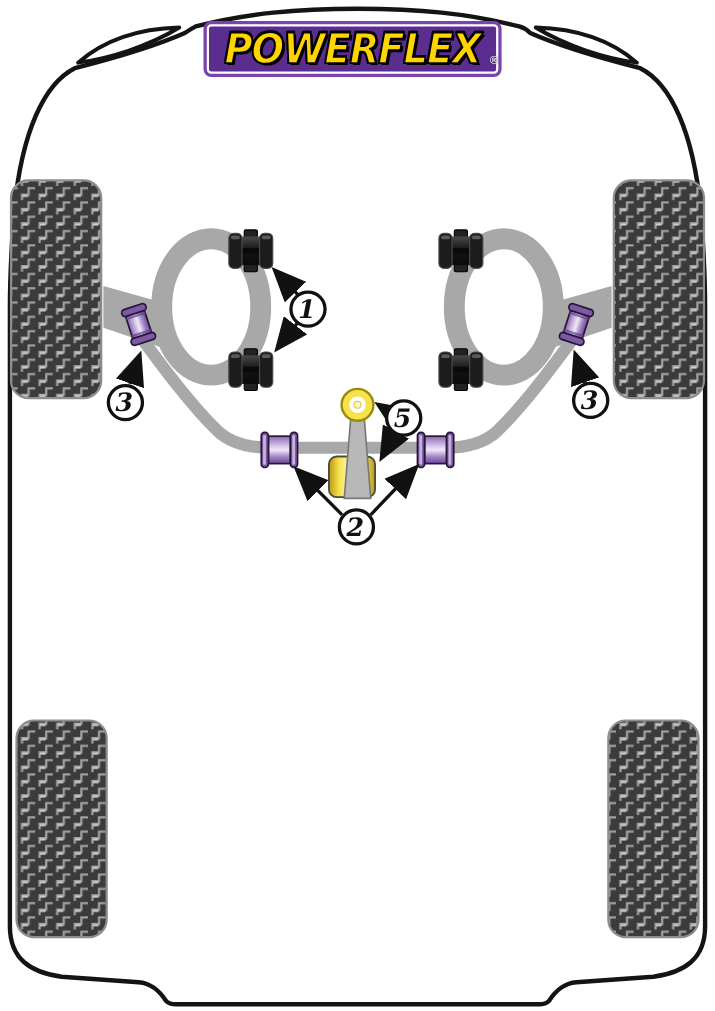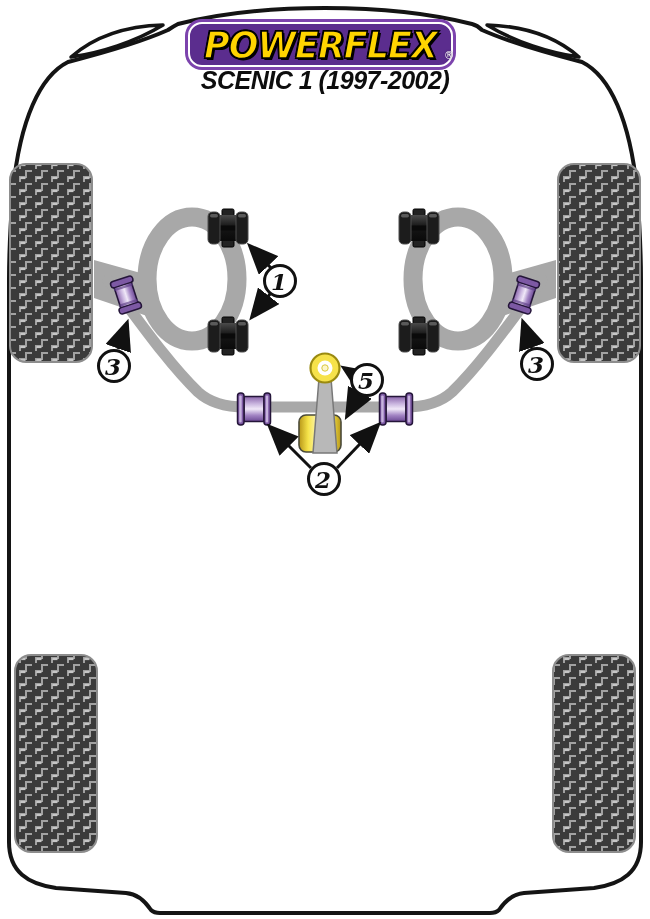--- a/index.html
+++ b/index.html
@@ -4,21 +4,21 @@
 <style>
   html,body { margin:0; padding:0; background:#ffffff; }
   .stage {
     position:relative; width:650px; height:919px; background:#ffffff;
     overflow:hidden; font-family:"Liberation Sans", sans-serif;
   }
   .art { position:absolute; left:0; top:0; }
 
   .logo-box {
     position:absolute; left:188px; top:22px; width:265px; height:45px;
-    background:#5B2D8E; border:2px solid #ffffff; border-radius:14px;
+    background:#5B2D8E; border:2px solid #ffffff; border-radius:4px;
     box-shadow:0 0 0 3px #7C43AD; box-sizing:border-box;
     display:flex; align-items:center; justify-content:center;
   }
   .brand-text {
     font-family:"DejaVu Sans", sans-serif;
     font-style:italic; font-weight:bold; font-size:35px; letter-spacing:-1px;
     color:#FFD400; -webkit-text-stroke:1.3px #000;
     text-shadow:2px 2px 0 #000, -1px -1px 0 #000, 1px -1px 0 #000, -1px 1px 0 #000;
     transform:scaleY(1.08); white-space:nowrap;
   }
@@ -212,21 +212,20 @@
       <line x1="311" y1="468" x2="270" y2="427" marker-end="url(#ah)"></line>
       <line x1="337" y1="468" x2="378" y2="425" marker-end="url(#ah)"></line>
     </g>
   </svg>
 
   <div class="logo-box">
     <span class="brand-text">POWERFLEX</span>
     <span class="reg-mark">®</span>
   </div>
 
-  <div class="subtitle">SCENIC 1 (1997-2002)</div>
 
   <div class="callout" style="left:263px; top:264px;">1</div>
   <div class="callout" style="left:307px; top:462px;">2</div>
   <div class="callout" style="left:97px; top:349px;">3</div>
   <div class="callout" style="left:520px; top:347px;">3</div>
   <div class="callout" style="left:350px; top:363px;">5</div>
 
 </div>
 
 </body></html>

